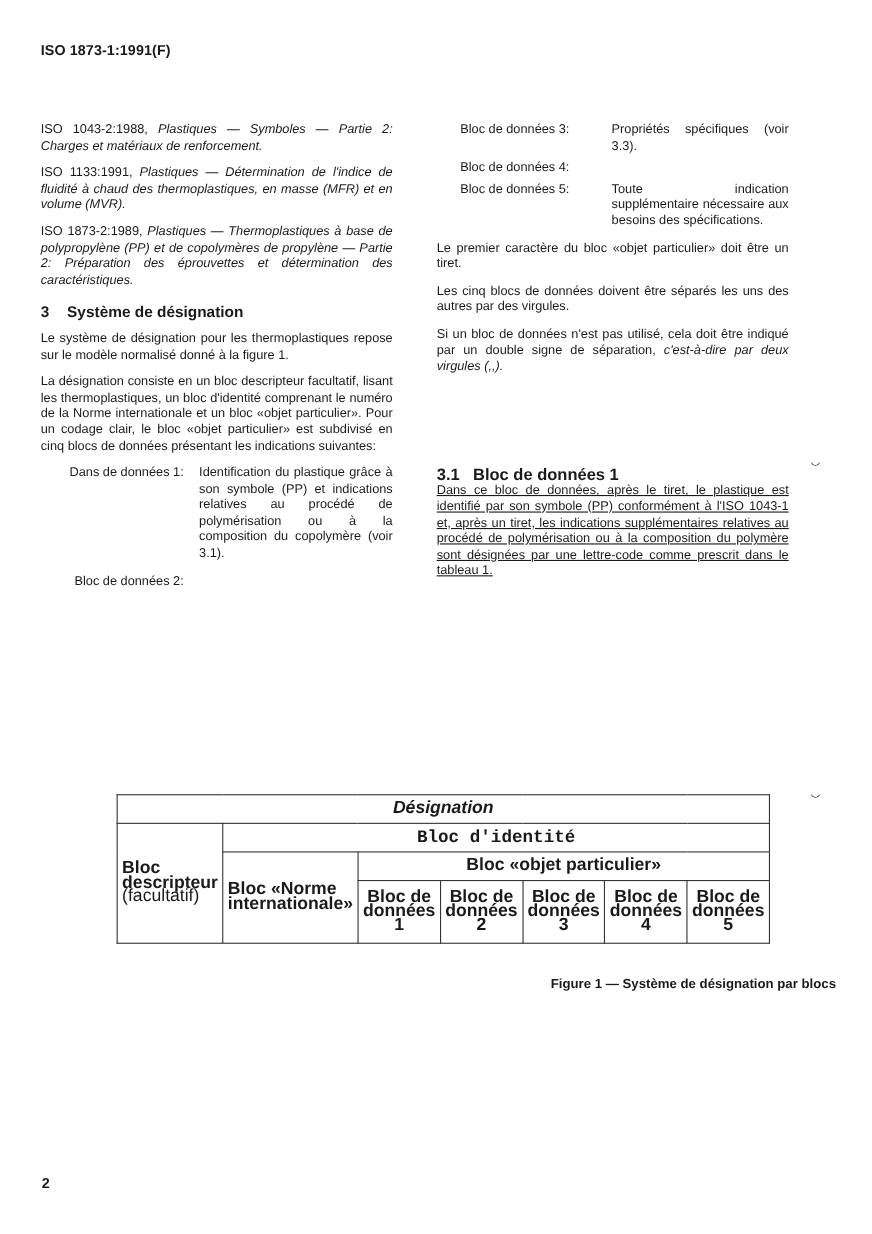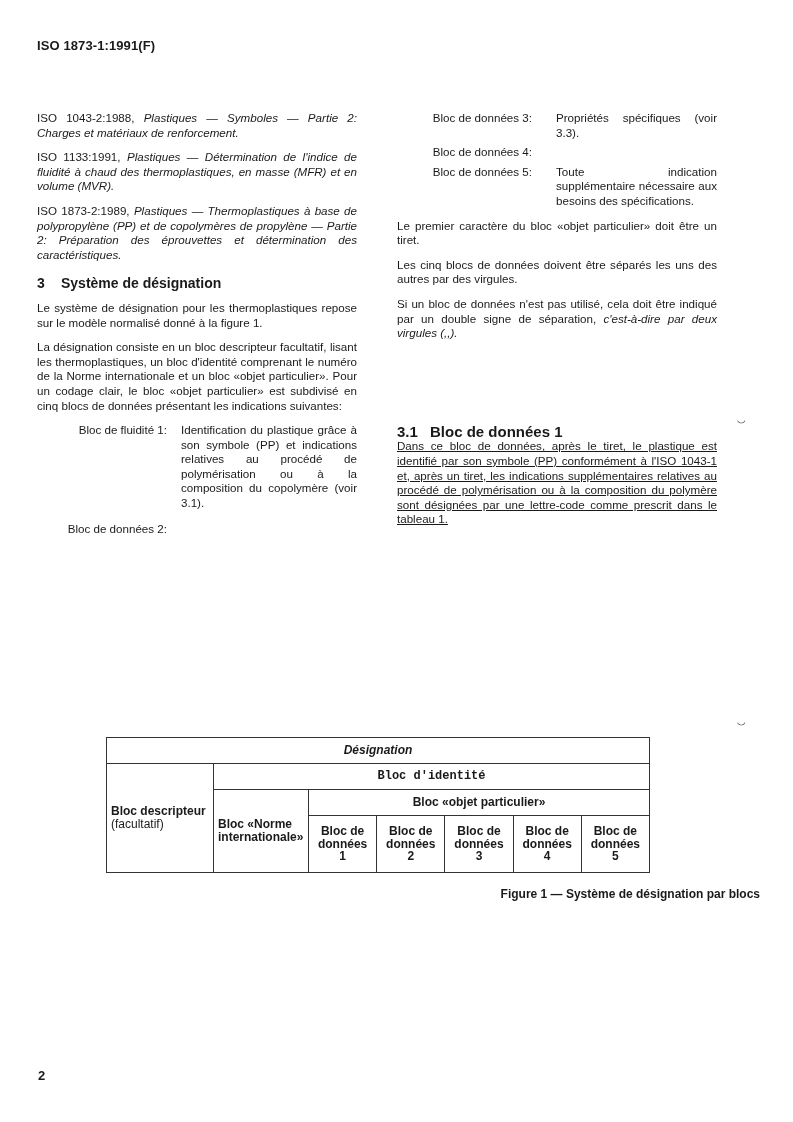--- a/index.html
+++ b/index.html
@@ -16,24 +16,24 @@
   .ref i { font-style: italic; }
   .h3 { font-weight: bold; font-size: 14px; margin: 14px 0 10px 0; }
   .h3 .num { display: inline-block; width: 24px; }
   .h31 { font-weight: bold; font-size: 15px; }
   .h31 .num { display: inline-block; width: 33px; }
   .defl { display: flex; margin: 0 0 5px 0; }
   .defl .term { flex: 0 0 auto; text-align: right; padding-right: 14px; }
   .defl .desc { flex: 1 1 auto; text-align: justify; }
   .defl .desc p { margin: 0 0 6px 0; }
   .left-def .term { width: 130px; }
-  .right-def .term { width: 128px; text-align: right; padding-left: 7px; padding-right: 24px; }
+  .right-def .term { width: 128px; text-align: center; padding-left: 7px; padding-right: 24px; }
   .fig-table {
-    position: absolute; left: 106px; top: 737px; width: 544px;
-    border-collapse: collapse; font-size: 12px; line-height: 12.6px;
+    position: absolute; left: 106px; top: 722px; width: 484px;
+    border-collapse: collapse; font-size: 16px; line-height: 12.6px;
   }
   .fig-table td { border: 1px solid #333; padding: 4px 4px; vertical-align: middle; }
   .fig-table .c { text-align: center; font-weight: bold; }
   .fig-table .des { font-style: italic; font-weight: bold; height: 17px; }
   .fig-table .bl { font-weight: bold; text-align: center; height: 48px; }
   .caption { left: 0; width: 760px; top: 887px; text-align: right; font-weight: bold; font-size: 12px; }
   .pageno { left: 38px; top: 1068px; font-weight: bold; font-size: 13px; }
   .mark { font-size: 14px; color: #333; }
 </style>
 </head>
@@ -55,21 +55,21 @@
     <i>Plastiques — Thermoplastiques à base de polypropylène (PP) et de copolymères de propylène — Partie 2: Préparation des éprouvettes et détermination des caractéristiques.</i>
   </p>
 
   <div class="h3">
     <span class="num">3</span><span>Système de désignation</span>
   </div>
   <p>Le système de désignation pour les thermoplastiques repose sur le modèle normalisé donné à la figure 1.</p>
   <p>La désignation consiste en un bloc descripteur facultatif, lisant les thermoplastiques, un bloc d'identité comprenant le numéro de la Norme internationale et un bloc «objet particulier». Pour un codage clair, le bloc «objet particulier» est subdivisé en cinq blocs de données présentant les indications suivantes:</p>
 
   <div class="defl left-def">
-    <div class="term">Bloc de fluidité 1:</div>
+    <div class="term">Dans de données 1:</div>
     <div class="desc">
         <p>Identification du plastique grâce à son symbole (PP) et indications relatives au procédé de polymérisation ou à la composition du copolymère (voir 3.1).</p>
       </div>
   </div>
   <div class="defl left-def">
     <div class="term">Bloc de données 2:</div>
   </div>
 </div>
 
 <div class="col col-right">

